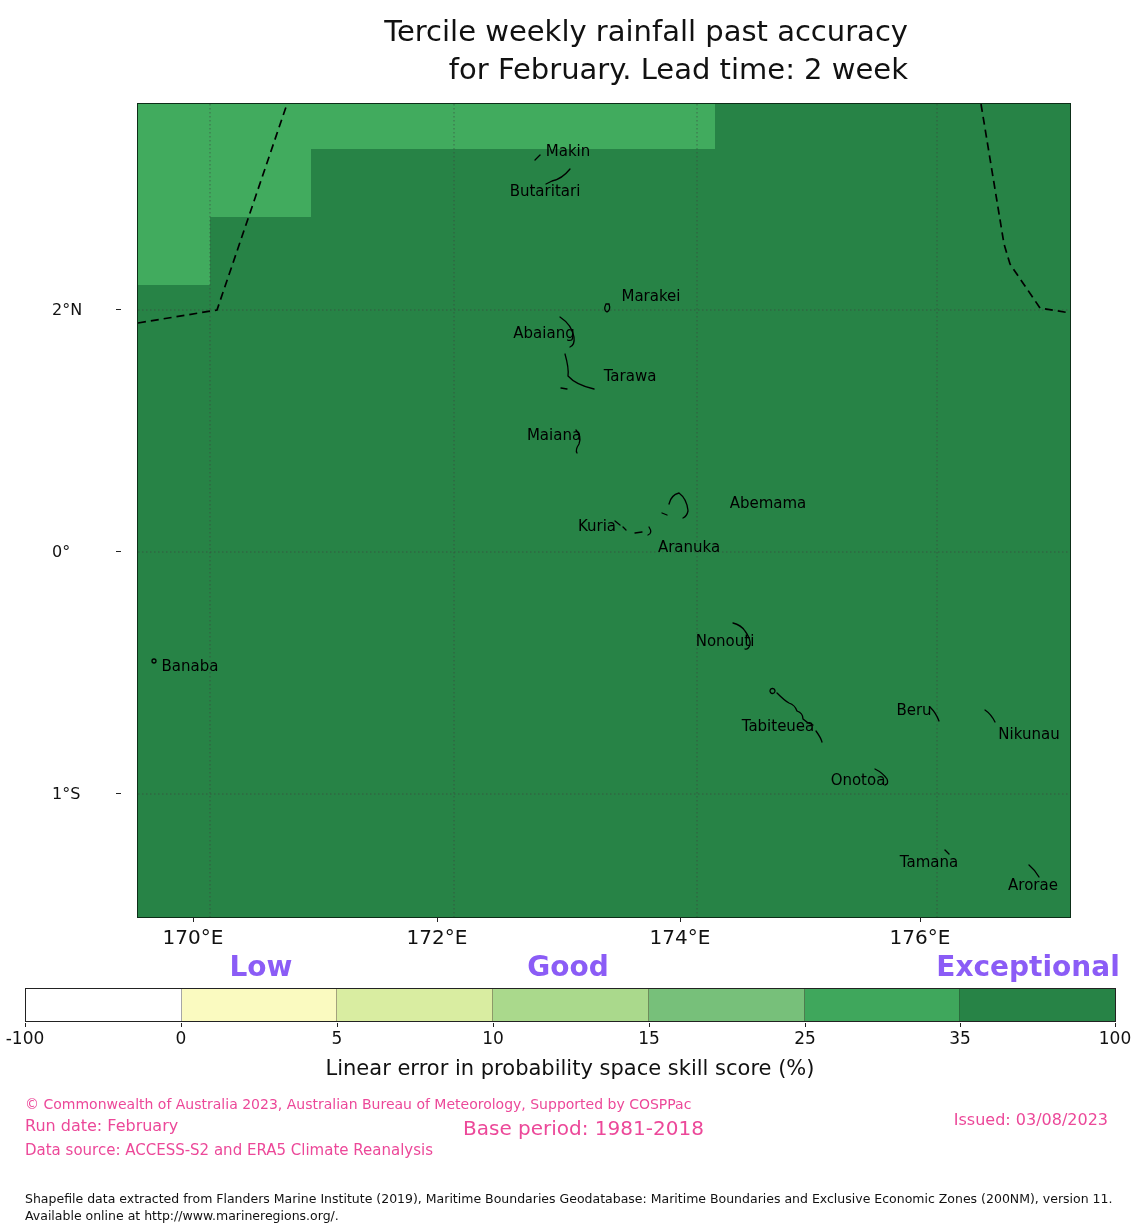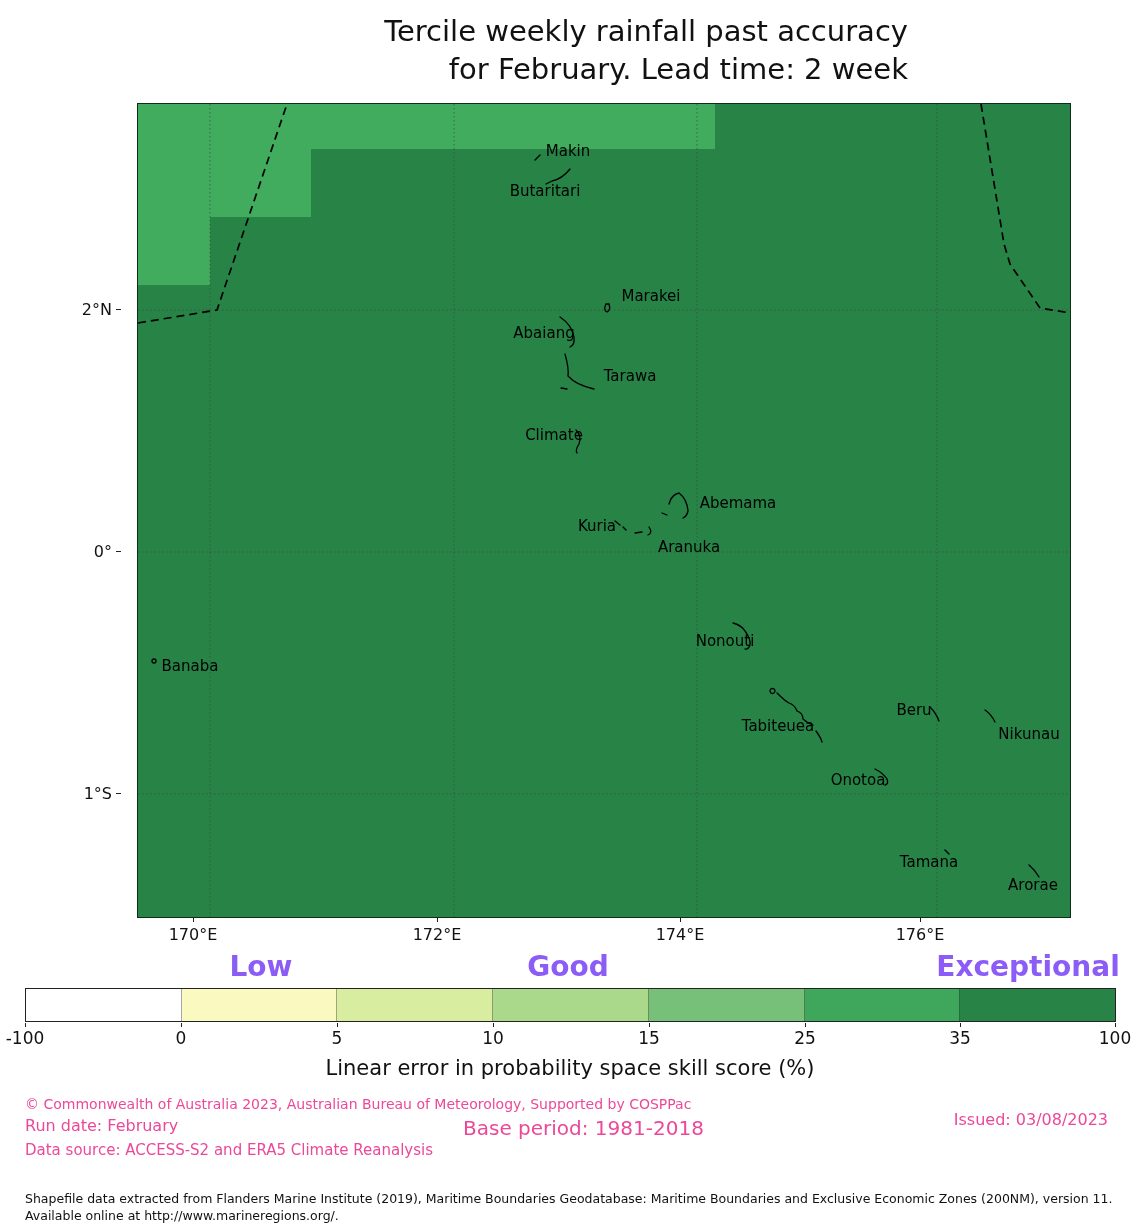--- a/index.html
+++ b/index.html
@@ -16,25 +16,25 @@
   #map{
     left:121px;top:103px;width:932px;height:813px;
     border:1px solid rgba(0,0,0,0.65);box-sizing:content-box;margin-left:16px;
   }
   #map svg{position:absolute;left:0;top:0;}
   .island-label{
     position:absolute;transform:translate(-50%,-50%);
     font-size:15px;color:#000;white-space:nowrap;
   }
   .ytick{
-    position:absolute;width:60px;text-align:right;font-size:16px;color:#111;
+    position:absolute;width:60px;font-size:16px;color:#111;
     transform:translateY(-50%);
   }
   .xtick{
-    position:absolute;width:80px;text-align:center;font-size:16px;color:#111;
+    position:absolute;width:80px;text-align:center;font-size:20px;color:#111;
     transform:translateX(-50%);
   }
   .tickmark-x{position:absolute;width:1px;height:5px;background:#222;}
   .tickmark-y{position:absolute;width:5px;height:1px;background:#222;}
   .cbar-caption{
     position:absolute;transform:translateX(-50%);font-size:28px;color:#8b5cf6;white-space:nowrap;font-weight:bold;
   }
   #colorbar{
     left:25px;top:988px;width:1091px;height:34px;display:flex;
     border:1px solid #222;box-sizing:border-box;
@@ -104,22 +104,22 @@
       <path d="M807,746 l4,4"></path>
       <path d="M891,761 q6,5 10,12"></path>
     </g>
   </svg>
 
   <div class="island-label" style="left:430px;top:47px">Makin</div>
   <div class="island-label" style="left:407px;top:87px">Butaritari</div>
   <div class="island-label" style="left:513px;top:192px">Marakei</div>
   <div class="island-label" style="left:406px;top:229px">Abaiang</div>
   <div class="island-label" style="left:492px;top:272px">Tarawa</div>
-  <div class="island-label" style="left:416px;top:331px">Climate</div>
-  <div class="island-label" style="left:600px;top:399px">Abemama</div>
+  <div class="island-label" style="left:416px;top:331px">Maiana</div>
+  <div class="island-label" style="left:630px;top:399px">Abemama</div>
   <div class="island-label" style="left:459px;top:422px">Kuria</div>
   <div class="island-label" style="left:551px;top:443px">Aranuka</div>
   <div class="island-label" style="left:587px;top:537px">Nonouti</div>
   <div class="island-label" style="left:52px;top:562px">Banaba</div>
   <div class="island-label" style="left:640px;top:622px">Tabiteuea</div>
   <div class="island-label" style="left:776px;top:606px">Beru</div>
   <div class="island-label" style="left:891px;top:630px">Nikunau</div>
   <div class="island-label" style="left:720px;top:676px">Onotoa</div>
   <div class="island-label" style="left:791px;top:758px">Tamana</div>
   <div class="island-label" style="left:895px;top:781px">Arorae</div>

